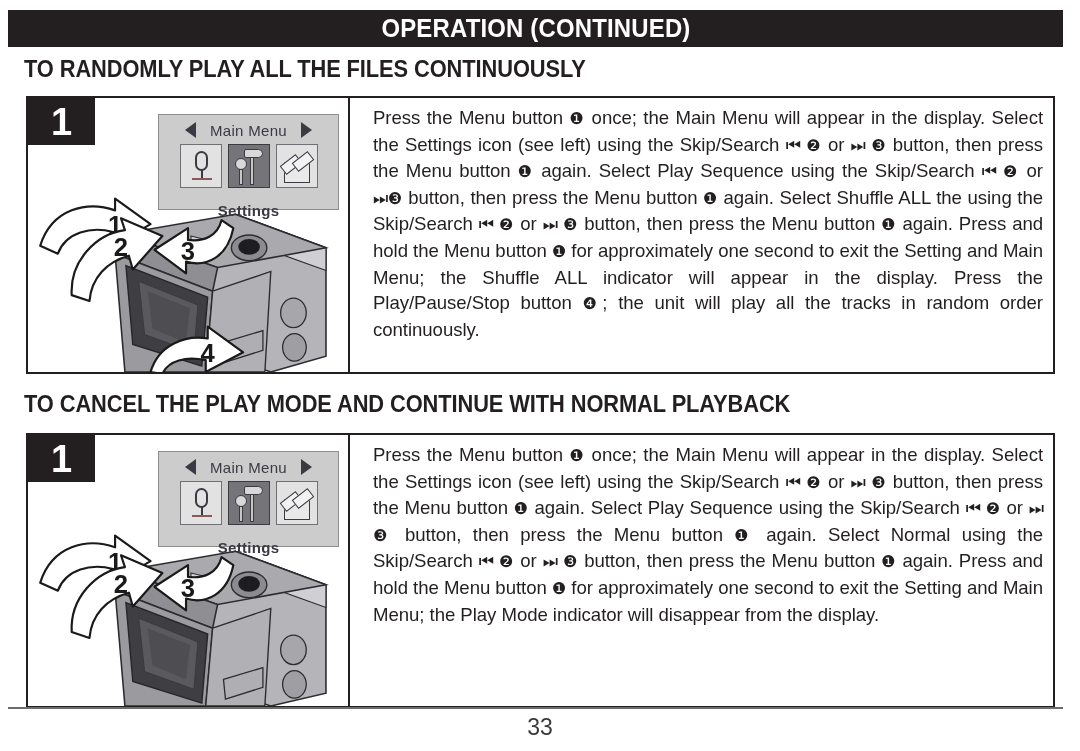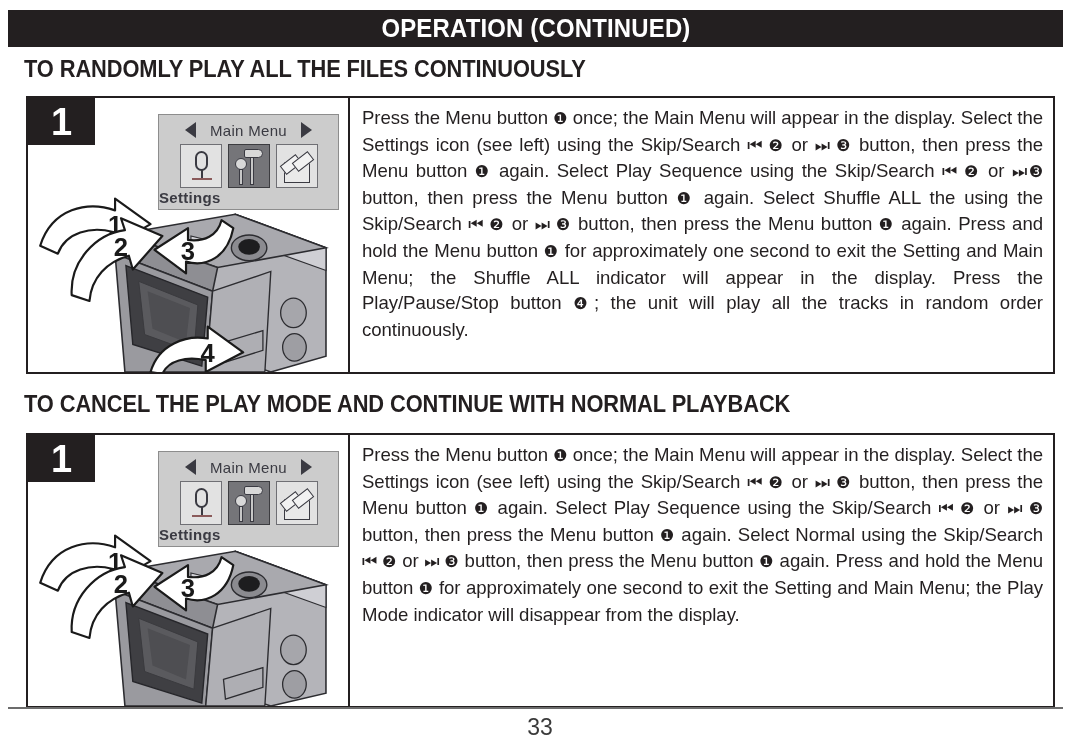--- a/index.html
+++ b/index.html
@@ -67,21 +67,21 @@
 
   .illus-pane {
     position: relative;
     width: 320px;
     flex: 0 0 320px;
     border-right: 2px solid #231f20;
     overflow: hidden;
   }
   .text-pane {
     flex: 1 1 auto;
-    padding: 7px 10px 4px 12px;
+    padding: 7px 10px 4px 23px;
     box-sizing: border-box;
     overflow: hidden;
   }
 
   
   .step-badge {
     position: absolute;
     left: 0;
     top: 0;
     width: 67px;
@@ -141,24 +141,25 @@
     width: 42px;
     height: 44px;
     border: 1px solid #6f6f74;
     background: #e2e2e2;
     box-sizing: border-box;
     position: relative;
   }
   .lcd-icon.selected { background: #757579; border-color: #3c3c40; }
 
   .lcd-caption {
+    text-align: center;
     font-size: 15px;
     font-weight: bold;
     color: #3a3a42;
-    margin-top: 1px;
+    margin-top: 14px;
     letter-spacing: 0.3px;
   }
 
   
   .ic-mic-head {
     position: absolute; left: 14px; top: 6px;
     width: 13px; height: 20px;
     border: 2px solid #3a3a42;
     border-radius: 7px;
     box-sizing: border-box;

